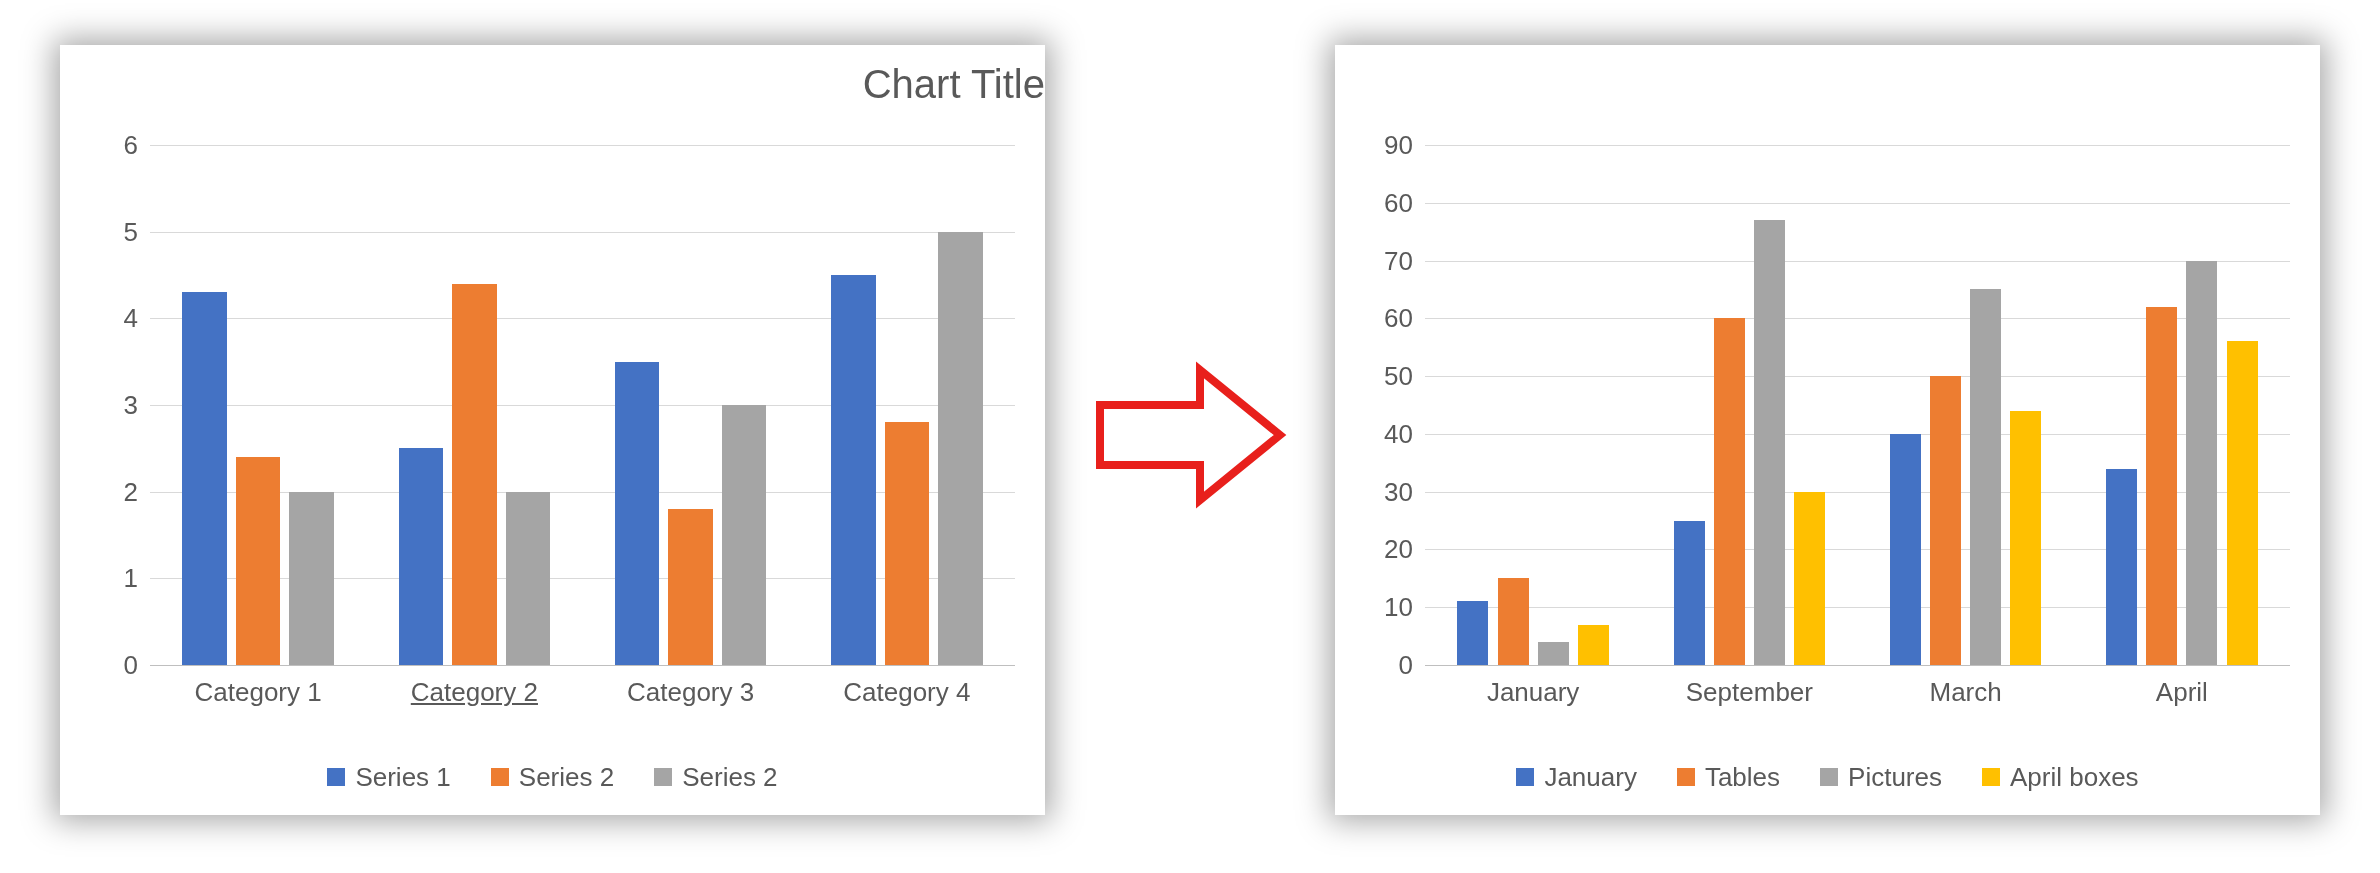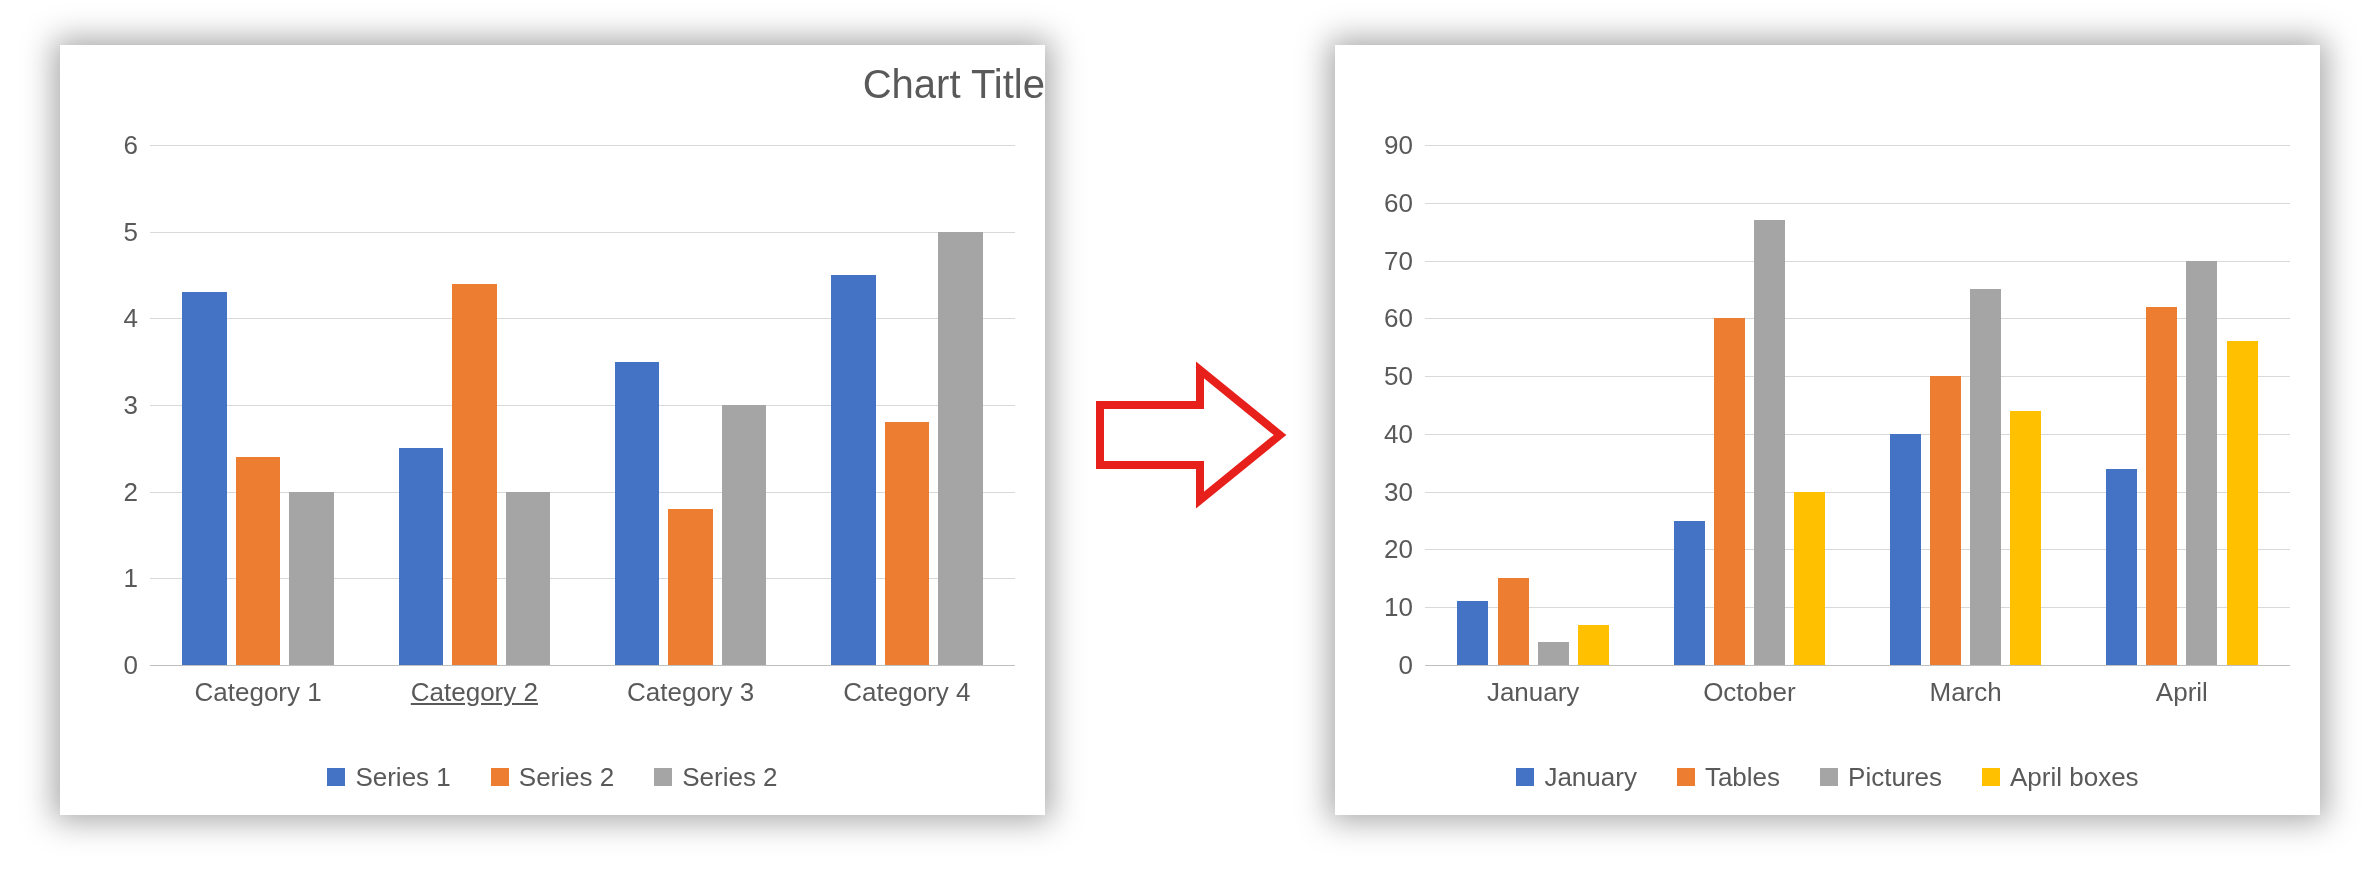--- a/index.html
+++ b/index.html
@@ -116,21 +116,21 @@
         <div class="y-tick" style="top: 22.2222%;">70</div>
         <div class="gridline" style="top: 11.1111%;"></div>
         <div class="y-tick" style="top: 11.1111%;">60</div>
         <div class="gridline" style="top: 0%;"></div>
         <div class="y-tick" style="top: 0%;">90</div>
         <div class="x-tick" style="left: 12.5%;">January</div>
         <div class="bar" style="left: 3.75%; width: 3.5875%; height: 12.2222%; background: rgb(68, 114, 196);"></div>
         <div class="bar" style="left: 8.3875%; width: 3.5875%; height: 16.6667%; background: rgb(237, 125, 49);"></div>
         <div class="bar" style="left: 13.025%; width: 3.5875%; height: 4.44444%; background: rgb(165, 165, 165);"></div>
         <div class="bar" style="left: 17.6625%; width: 3.5875%; height: 7.77778%; background: rgb(255, 192, 0);"></div>
-        <div class="x-tick" style="left: 37.5%;">October</div>
+        <div class="x-tick" style="left: 37.5%;">September</div>
         <div class="bar" style="left: 28.75%; width: 3.5875%; height: 27.7778%; background: rgb(68, 114, 196);"></div>
         <div class="bar" style="left: 33.3875%; width: 3.5875%; height: 66.6667%; background: rgb(237, 125, 49);"></div>
         <div class="bar" style="left: 38.025%; width: 3.5875%; height: 85.5556%; background: rgb(165, 165, 165);"></div>
         <div class="bar" style="left: 42.6625%; width: 3.5875%; height: 33.3333%; background: rgb(255, 192, 0);"></div>
         <div class="x-tick" style="left: 62.5%;">March</div>
         <div class="bar" style="left: 53.75%; width: 3.5875%; height: 44.4444%; background: rgb(68, 114, 196);"></div>
         <div class="bar" style="left: 58.3875%; width: 3.5875%; height: 55.5556%; background: rgb(237, 125, 49);"></div>
         <div class="bar" style="left: 63.025%; width: 3.5875%; height: 72.2222%; background: rgb(165, 165, 165);"></div>
         <div class="bar" style="left: 67.6625%; width: 3.5875%; height: 48.8889%; background: rgb(255, 192, 0);"></div>
         <div class="x-tick" style="left: 87.5%;">April</div>

